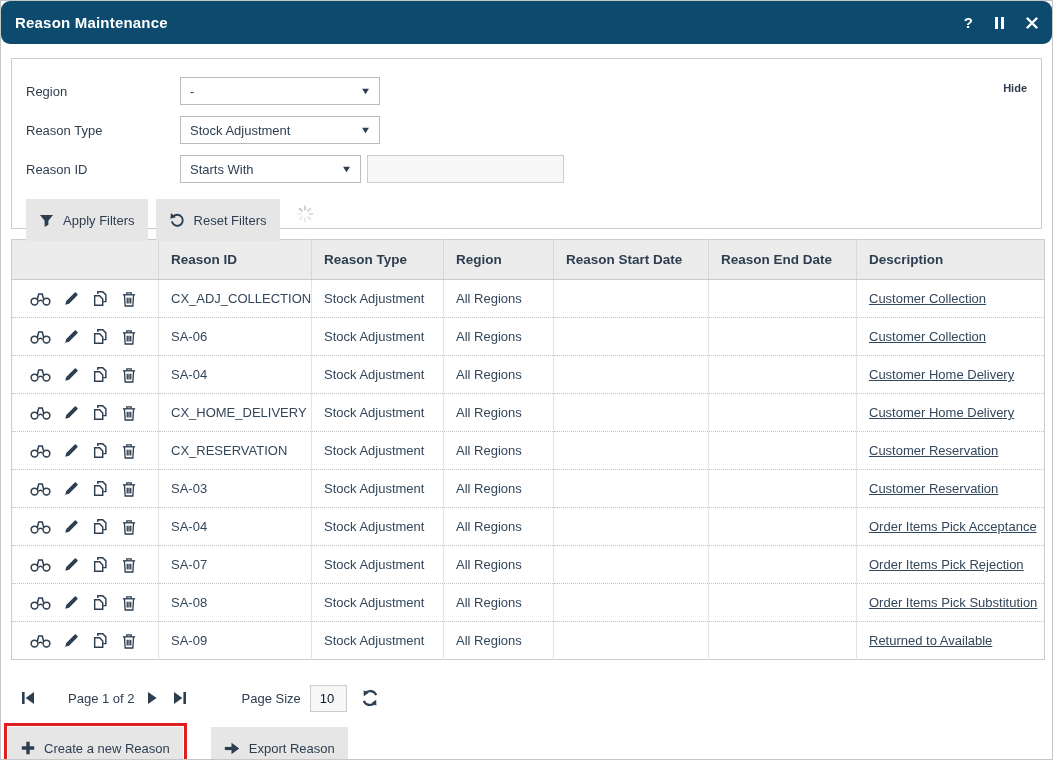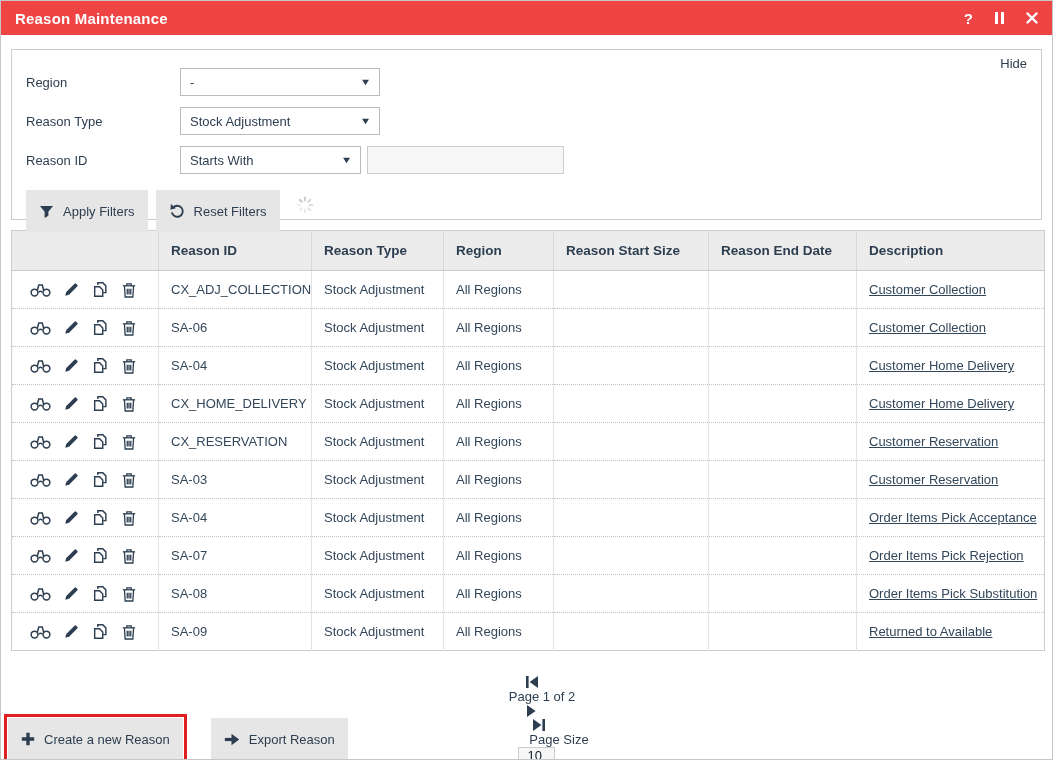--- a/index.html
+++ b/index.html
@@ -6,35 +6,35 @@
   html,body { background:#f2f2f2; }
   body { font-family:"Liberation Sans", sans-serif; }
 
   .window{
     position:relative; width:1053px; height:760px; background:#fff;
     border:1px solid #c6c6c6; overflow:hidden;
   }
 
   
   .titlebar{
-    height:34px; background:#ef4444; color:#fff;
-    display:flex; align-items:center; padding:0 14px;
+    height:43px; background:#0c4a6e; color:#fff;
+    display:flex; align-items:center; padding:0 14px;border-radius:9px;
   }
   .titlebar .title{ font-size:15px; font-weight:bold; letter-spacing:.2px; }
   .titlebar .tb-icons{ margin-left:auto; display:flex; align-items:center; gap:22px; }
   .tb-icon{ color:#fff; font-weight:bold; font-size:15px; cursor:pointer; display:flex; align-items:center; }
   .pause-bars{ display:flex; gap:3px; }
   .pause-bars i{ width:3px; height:12px; background:#fff; display:block; }
 
   
   .filter-panel{
     position:relative; margin:14px 10px 0 10px; border:1px solid #ccc;
     height:171px; padding:10px 14px;
   }
-  .hide-link{ position:absolute; top:6px; right:14px; font-size:13px; color:#2d3e50; cursor:pointer; }
+  .hide-link{ position:absolute; top:23px; right:14px; font-size:11px; color:#2d3e50; cursor:pointer;font-weight:bold; }
   .filter-row{ display:flex; align-items:center; margin-top:11px; height:28px; }
   .filter-row:first-of-type{ margin-top:8px; }
   .filter-label{ width:154px; font-size:13px; color:#2d3e50; }
   .select-box{
     width:200px; height:28px; border:1px solid #b7bcc1; background:#fff;
     display:flex; align-items:center; justify-content:space-between;
     padding:0 9px; font-size:13px; color:#2d3e50; cursor:pointer;
   }
   .select-box.narrow{ width:181px; }
   .caret{ font-size:9px; color:#2d3e50; transform:scaleX(1.3); }
@@ -64,21 +64,21 @@
     height:38px; padding:0 12px; font-size:13px; color:#33475b;
     border-right:1px solid #e3e3e3; white-space:nowrap; overflow:hidden;
   }
   tbody td:last-child{ border-right:none;text-decoration:underline; }
   tbody tr + tr td{ border-top:1px dotted #c2c2c2; }
   td.actions{ padding:0 0 0 18px; }
   .actions-inner{ display:flex; align-items:center; gap:13px; color:#2d3e50; }
   .act{ cursor:pointer; display:flex; align-items:center; }
 
   
-  .pager{ display:flex; align-items:center; margin:24px 10px 0 20px; height:28px; color:#2d3e50;flex-direction:column; }
+  .pager{ display:flex; align-items:center; margin:24px 10px 0 20px; height:28px; color:#2d3e50; }
   .pg-icon{ cursor:pointer; color:#2d3e50; display:flex; align-items:center; }
   .pager .page-text{ font-size:13px; margin:0 12px 0 33px; }
   .pg-next{ margin-left:0px; }
   .pg-last{ margin-left:15px; }
   .page-size-label{ font-size:13px; margin-left:55px; }
   .page-size-input{
     width:37px; height:27px; margin-left:9px; border:1px solid #ccc;
     background:#f7f7f7; font-size:13px; padding:0 0 0 9px; color:#0f172a;
   }
   .refresh{ margin-left:14px; }
@@ -180,21 +180,21 @@
           <col style="width:155px">
           <col style="width:148px">
         <col style="width:188px">
       </colgroup>
       <thead>
           <tr>
             <th></th>
             <th>Reason ID</th>
             <th>Reason Type</th>
             <th>Region</th>
-            <th>Reason Start Size</th>
+            <th>Reason Start Date</th>
             <th>Reason End Date</th>
             <th>Description</th>
           </tr>
         </thead>
       <tbody>
     <tr>
       <td class="actions">
         <span class="actions-inner">
           <span class="act">
             <svg width="21" height="15" viewBox="0 0 24 17" fill="none" stroke="#2d3e50" stroke-width="1.7">

